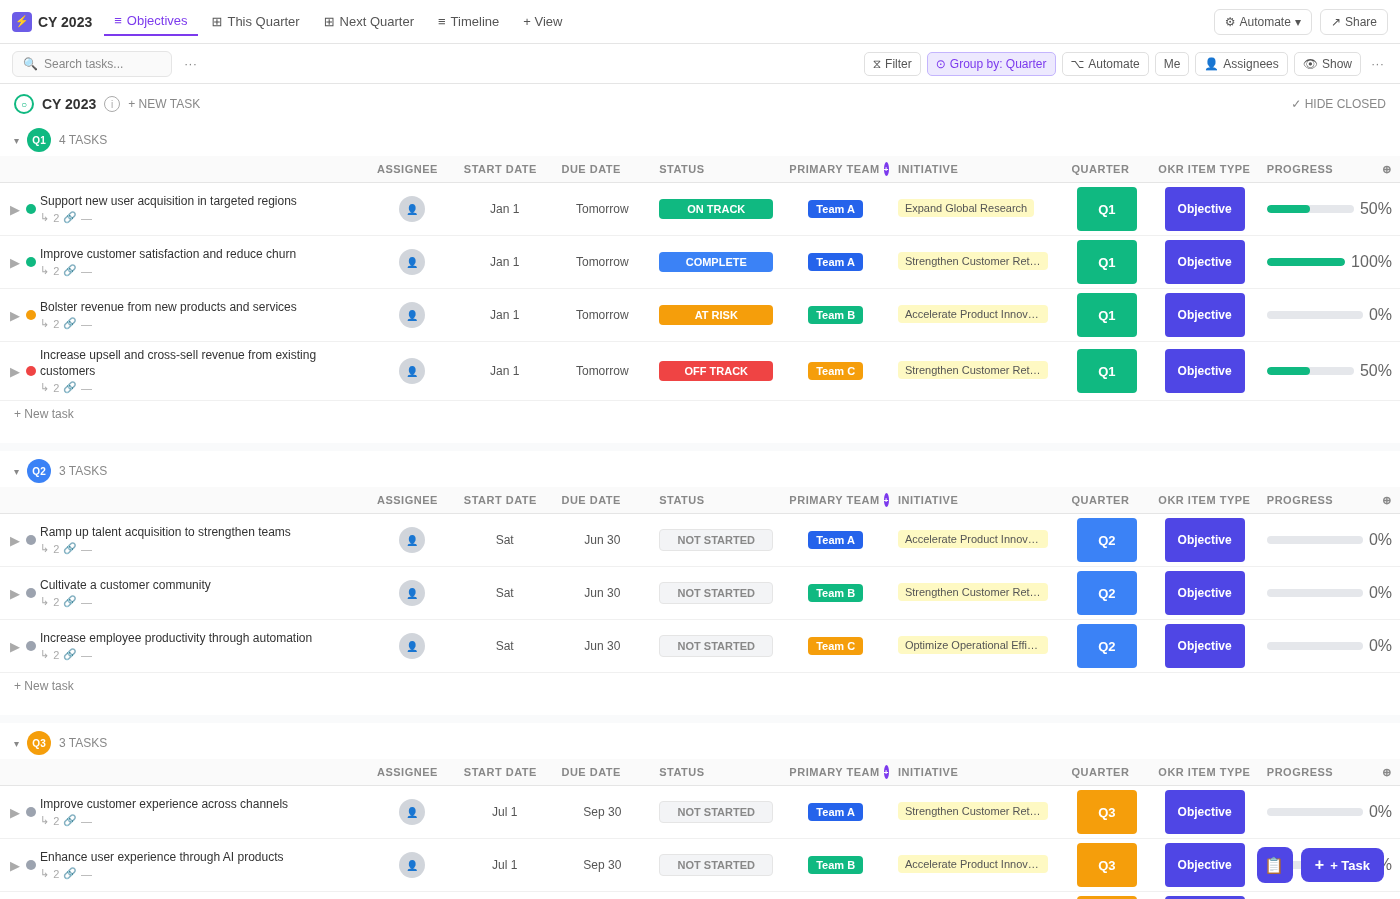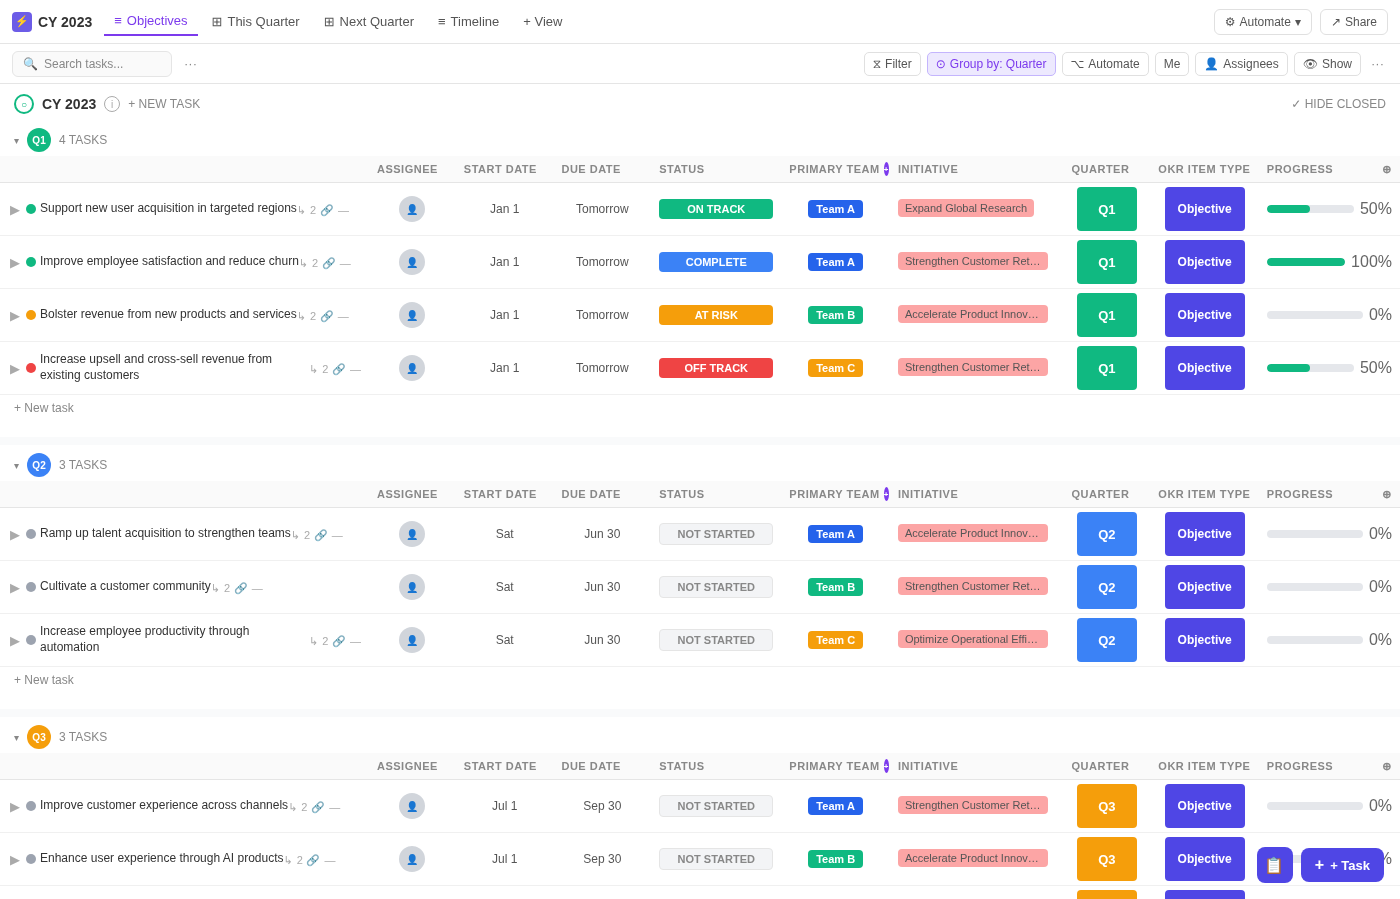--- a/index.html
+++ b/index.html
@@ -64,38 +64,38 @@
     .col-quarter { width: 80px; }
     .col-type { width: 100px; }
     .col-progress { width: 130px; }
 
     
     .task-cell { display: flex; align-items: center; gap: 4px; padding: 6px 8px; }
     .task-expand { width: 14px; height: 14px; display: flex; align-items: center; justify-content: center; color: #aaa; cursor: pointer; flex-shrink: 0; }
     .task-color-dot { width: 10px; height: 10px; border-radius: 50%; flex-shrink: 0; }
     .task-name { font-size: 12px; color: #333; line-height: 1.3; }
     .task-meta { display: flex; align-items: center; gap: 4px; margin-top: 2px; color: #aaa; font-size: 11px; }
-    .task-name-wrap { display: flex; flex-direction: row; }
+    .task-name-wrap { display: flex; flex-direction: column; }
 
     
     .status-badge { display: inline-block; padding: 4px 10px; border-radius: 4px; font-size: 11px; font-weight: 700; color: white; text-align: center; width: 100%; }
     .status-on-track { background: #10b981; }
     .status-complete { background: #3b82f6; }
     .status-at-risk { background: #f59e0b; }
     .status-off-track { background: #ef4444; }
     .status-not-started { background: #f3f4f6; color: #888; font-weight: 600; border: 1px solid #e5e5e5; }
 
     
     .team-badge { display: inline-block; padding: 3px 8px; border-radius: 4px; font-size: 11px; font-weight: 600; color: white; }
     .team-a { background: #2563eb; }
     .team-b { background: #10b981; }
     .team-c { background: #f59e0b; }
 
     
-    .initiative-badge { display: inline-block; padding: 3px 7px; border-radius: 4px; font-size: 11px; background: #fca5a5; color: #555; white-space: nowrap; overflow: hidden; text-overflow: ellipsis; max-width: 150px; }
+    .initiative-badge { display: inline-block; padding: 3px 7px; border-radius: 4px; font-size: 11px; background: #fef9c3; color: #555; white-space: nowrap; overflow: hidden; text-overflow: ellipsis; max-width: 150px; }
 
     
     .quarter-cell { display: flex; align-items: center; justify-content: center; height: 52px; }
     .quarter-box { width: 60px; height: 44px; border-radius: 4px; display: flex; align-items: center; justify-content: center; font-size: 13px; font-weight: 700; color: white; }
     .qbox-q1 { background: #10b981; }
     .qbox-q2 { background: #3b82f6; }
     .qbox-q3 { background: #f59e0b; }
 
     
     .type-cell { display: flex; align-items: center; justify-content: center; height: 52px; }
@@ -297,21 +297,21 @@
           <span class="progress-pct">50%</span>
         </div>
       </td>
             </tr>
             <tr class="task-row">
               <td class="col-task">
         <div class="task-cell">
           <div class="task-expand">▶</div>
           <div class="task-color-dot" style="background:#10b981"></div>
           <div class="task-name-wrap">
-            <div class="task-name">Improve employee satisfaction and reduce churn</div>
+            <div class="task-name">Improve customer satisfaction and reduce churn</div>
             <div class="task-meta">
               <span>↳</span>
               <span>2</span>
               <span>🔗</span>
               <span>—</span>
             </div>
           </div>
         </div>
       </td>
               <td class="col-assignee center-cell">

